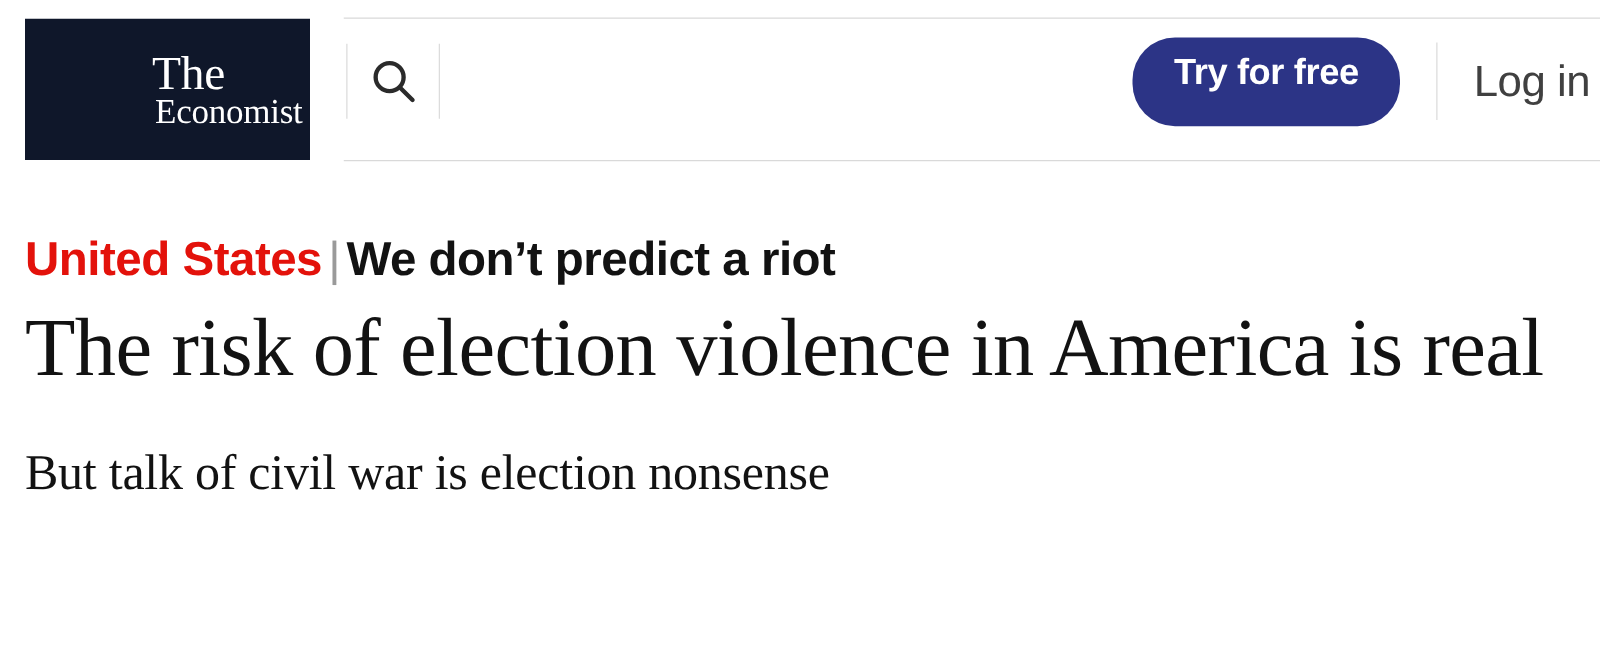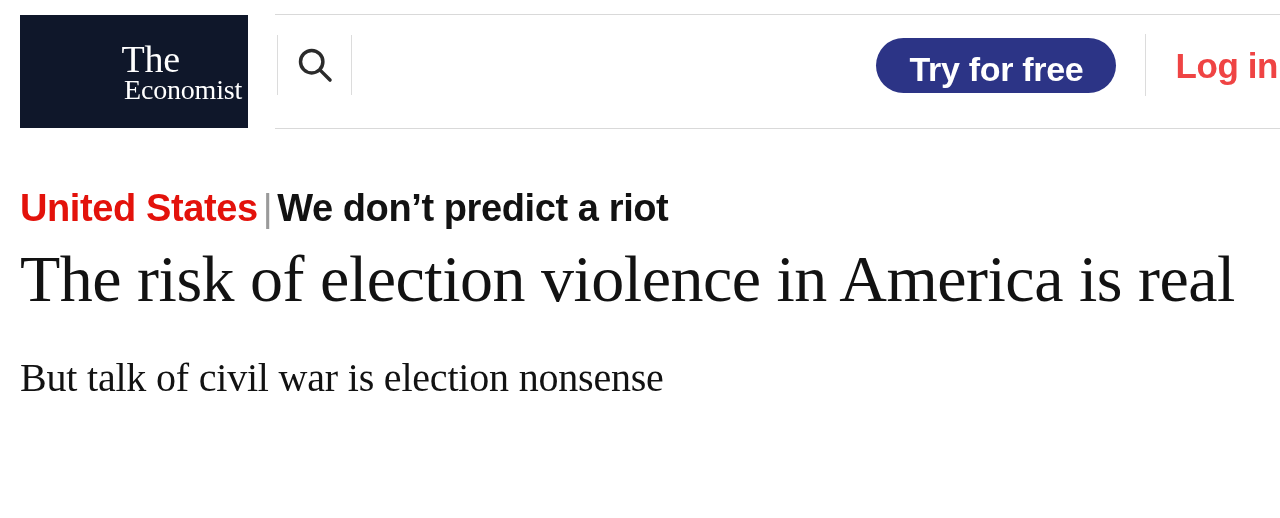--- a/index.html
+++ b/index.html
@@ -119,43 +119,43 @@
     height: 70px;
     display: flex;
     align-items: center;
   }
   .try-free {
     background: #2C3486;
     color: #ffffff;
     border: none;
     border-radius: 34px;
     font-family: "Liberation Sans", sans-serif;
-    font-size: 34px;
+    font-size: 29px;
     font-weight: 700;
     letter-spacing: -0.3px;
-    padding: 14px 33px 7px;
+    padding: 14px 33px 28px;
     cursor: pointer;
     line-height: 1;
     white-space: nowrap;
   }
   .right-divider {
     width: 1px;
     height: 62px;
     background: #dcdcdc;
     margin: 0 29px 0 29px;
   }
   .login {
     font-size: 35px;
-    font-weight: 700;
-    color: #ef4444;
+    font-weight: 400;
+    color: #404040;
     letter-spacing: -0.4px;
     white-space: nowrap;
     cursor: pointer;
     line-height: 1;
-    padding-right: 2px;
+    padding-right: 8px;
   }
 
   
   .article {
     padding: 0 20px;
   }
   .breadcrumb {
     margin-top: 60px;
     font-size: 38px;
     font-weight: 700;

